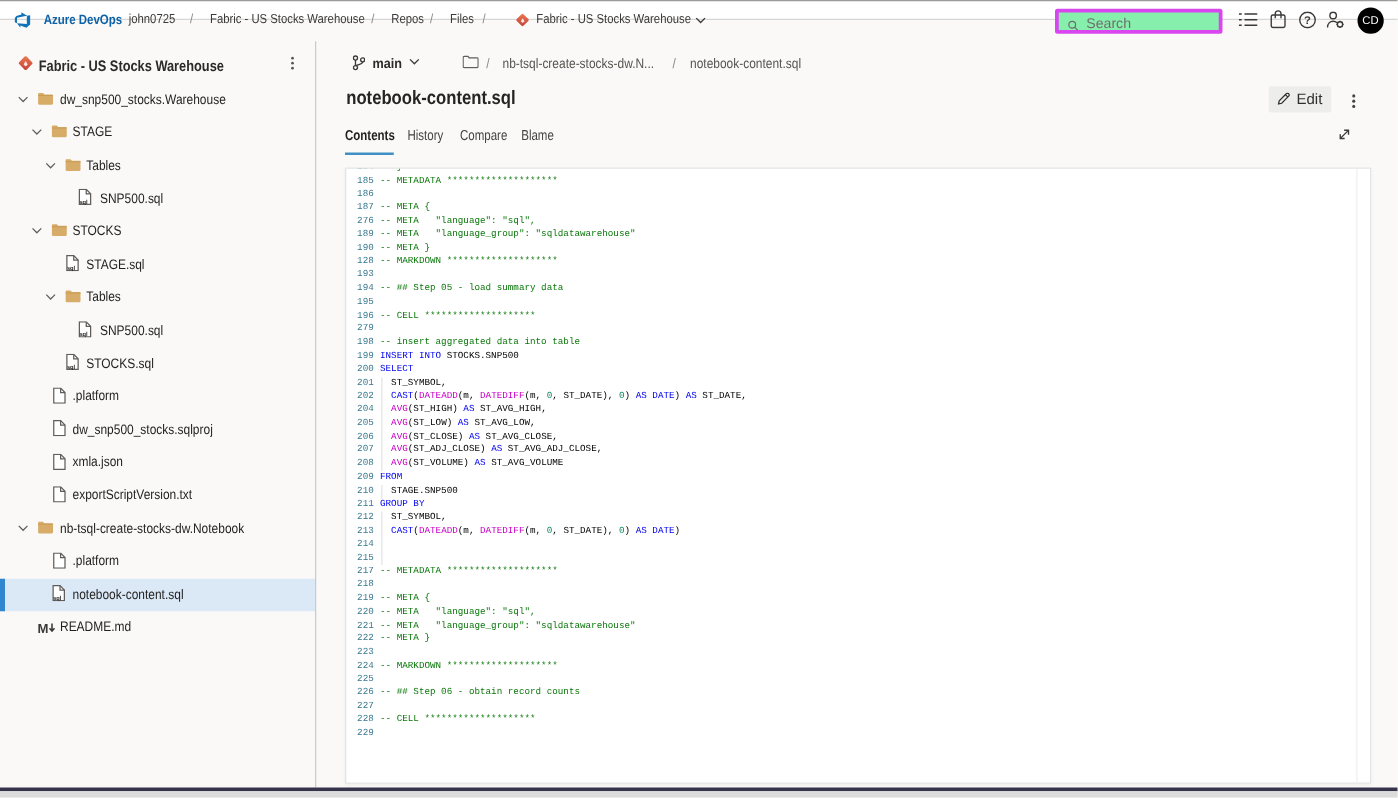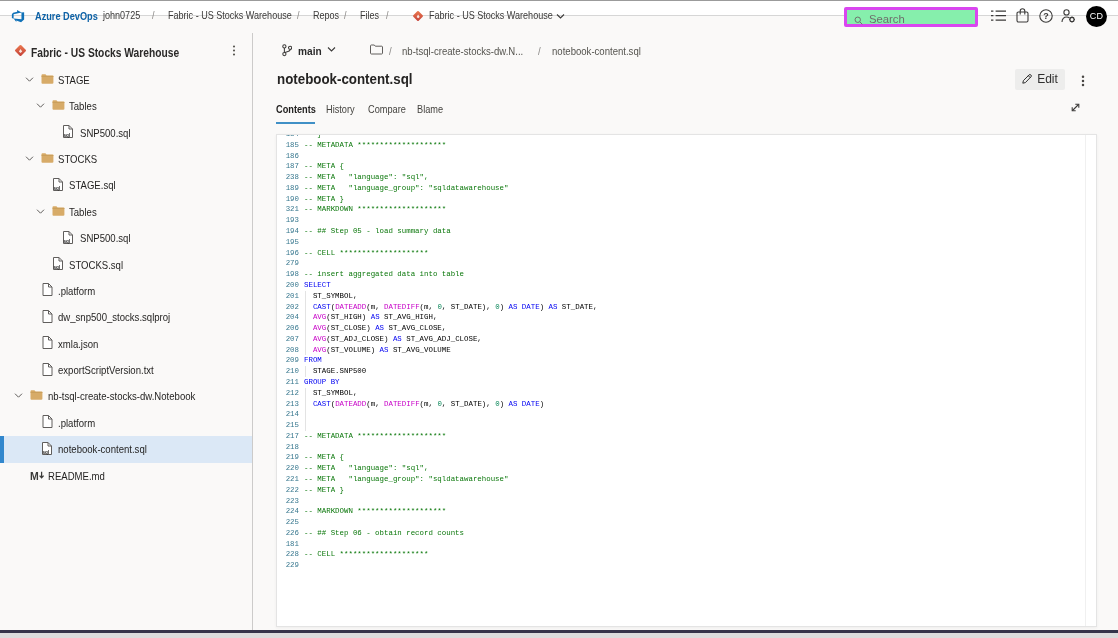--- a/index.html
+++ b/index.html
@@ -123,20 +123,30 @@
     <svg class="abs" style="left:232px;top:3px" width="4" height="11" viewBox="0 0 4 11">
         <g fill="#55534e">
           <circle cx="2" cy="1.5" r="1.05"></circle>
           <circle cx="2" cy="5.5" r="1.05"></circle>
           <circle cx="2" cy="9.5" r="1.05"></circle>
         </g>
       </svg>
   </div>
   <div class="tree" id="tree">
       <div class="row ">
+        <svg class="chev" style="left:14px" width="9" height="9" viewBox="0 0 9 9">
+          <path d="M1 2.7l3.5 3.5L8 2.7" stroke="#605e5c" stroke-width="1" fill="none"></path>
+        </svg>
+        <svg class="ic" style="left:29.5px" width="13" height="12" viewBox="0 0 13 12">
+          <path d="M.5 2.2c0-.5.4-.9.9-.9h3l1.2 1.3h5.9c.5 0 .9.4.9.9v6.3c0 .5-.4.9-.9.9H1.4c-.5 0-.9-.4-.9-.9z" fill="#d7ab68"></path>
+          <path d="M.5 3.8h12v-.9H.5z" fill="#c79d58"></path>
+        </svg>
+        <span class="lbl" style="left:48px">dw_snp500_stocks.Warehouse</span>
+      </div>
+      <div class="row ">
         <svg class="chev" style="left:25px" width="9" height="9" viewBox="0 0 9 9">
           <path d="M1 2.7l3.5 3.5L8 2.7" stroke="#605e5c" stroke-width="1" fill="none"></path>
         </svg>
         <svg class="ic" style="left:40.5px" width="13" height="12" viewBox="0 0 13 12">
           <path d="M.5 2.2c0-.5.4-.9.9-.9h3l1.2 1.3h5.9c.5 0 .9.4.9.9v6.3c0 .5-.4.9-.9.9H1.4c-.5 0-.9-.4-.9-.9z" fill="#d7ab68"></path>
           <path d="M.5 3.8h12v-.9H.5z" fill="#c79d58"></path>
         </svg>
         <span class="lbl" style="left:57.5px">STAGE</span>
       </div>
       <div class="row ">
@@ -309,54 +319,56 @@
       </g>
     </svg>
 </div>
 <div id="panel">
     <div class="sbline"></div>
     <div id="code">
       <div class="ln"><span class="no">184</span><span class="tx"><b class="c">-- }</b></span></div>
       <div class="ln"><span class="no">185</span><span class="tx"><b class="c">-- METADATA ********************</b></span></div>
       <div class="ln"><span class="no">186</span><span class="tx"></span></div>
       <div class="ln"><span class="no">187</span><span class="tx"><b class="c">-- META {</b></span></div>
-      <div class="ln"><span class="no">238</span><span class="tx"><b class="c">-- META   "language": "sql",</b></span></div>
+      <div class="ln"><span class="no">276</span><span class="tx"><b class="c">-- META   "language": "sql",</b></span></div>
       <div class="ln"><span class="no">189</span><span class="tx"><b class="c">-- META   "language_group": "sqldatawarehouse"</b></span></div>
       <div class="ln"><span class="no">190</span><span class="tx"><b class="c">-- META }</b></span></div>
-      <div class="ln"><span class="no">321</span><span class="tx"><b class="c">-- MARKDOWN ********************</b></span></div>
+      <div class="ln"><span class="no">128</span><span class="tx"><b class="c">-- MARKDOWN ********************</b></span></div>
       <div class="ln"><span class="no">193</span><span class="tx"></span></div>
       <div class="ln"><span class="no">194</span><span class="tx"><b class="c">-- ## Step 05 - load summary data</b></span></div>
       <div class="ln"><span class="no">195</span><span class="tx"></span></div>
       <div class="ln"><span class="no">196</span><span class="tx"><b class="c">-- CELL ********************</b></span></div>
       <div class="ln"><span class="no">279</span><span class="tx"></span></div>
       <div class="ln"><span class="no">198</span><span class="tx"><b class="c">-- insert aggregated data into table</b></span></div>
+      <div class="ln"><span class="no">199</span><span class="tx"><b class="k">INSERT INTO</b> STOCKS.SNP500</span></div>
       <div class="ln"><span class="no">200</span><span class="tx"><b class="k">SELECT</b></span></div>
       <div class="ln"><i class="g"></i><span class="no">201</span><span class="tx">  ST_SYMBOL,</span></div>
       <div class="ln"><i class="g"></i><span class="no">202</span><span class="tx">  <b class="k">CAST</b>(<b class="f">DATEADD</b>(m, <b class="f">DATEDIFF</b>(m, <b class="n">0</b>, ST_DATE), <b class="n">0</b>) <b class="k">AS</b> <b class="k">DATE</b>) <b class="k">AS</b> ST_DATE,</span></div>
       <div class="ln"><i class="g"></i><span class="no">204</span><span class="tx">  <b class="f">AVG</b>(ST_HIGH) <b class="k">AS</b> ST_AVG_HIGH,</span></div>
+      <div class="ln"><i class="g"></i><span class="no">205</span><span class="tx">  <b class="f">AVG</b>(ST_LOW) <b class="k">AS</b> ST_AVG_LOW,</span></div>
       <div class="ln"><i class="g"></i><span class="no">206</span><span class="tx">  <b class="f">AVG</b>(ST_CLOSE) <b class="k">AS</b> ST_AVG_CLOSE,</span></div>
       <div class="ln"><i class="g"></i><span class="no">207</span><span class="tx">  <b class="f">AVG</b>(ST_ADJ_CLOSE) <b class="k">AS</b> ST_AVG_ADJ_CLOSE,</span></div>
       <div class="ln"><i class="g"></i><span class="no">208</span><span class="tx">  <b class="f">AVG</b>(ST_VOLUME) <b class="k">AS</b> ST_AVG_VOLUME</span></div>
       <div class="ln"><span class="no">209</span><span class="tx"><b class="k">FROM</b></span></div>
       <div class="ln"><i class="g"></i><span class="no">210</span><span class="tx">  STAGE.SNP500</span></div>
       <div class="ln"><span class="no">211</span><span class="tx"><b class="k">GROUP BY</b></span></div>
       <div class="ln"><i class="g"></i><span class="no">212</span><span class="tx">  ST_SYMBOL,</span></div>
       <div class="ln"><i class="g"></i><span class="no">213</span><span class="tx">  <b class="k">CAST</b>(<b class="f">DATEADD</b>(m, <b class="f">DATEDIFF</b>(m, <b class="n">0</b>, ST_DATE), <b class="n">0</b>) <b class="k">AS</b> <b class="k">DATE</b>)</span></div>
       <div class="ln"><i class="g"></i><span class="no">214</span><span class="tx"></span></div>
       <div class="ln"><i class="g"></i><span class="no">215</span><span class="tx"></span></div>
       <div class="ln"><span class="no">217</span><span class="tx"><b class="c">-- METADATA ********************</b></span></div>
       <div class="ln"><span class="no">218</span><span class="tx"></span></div>
       <div class="ln"><span class="no">219</span><span class="tx"><b class="c">-- META {</b></span></div>
       <div class="ln"><span class="no">220</span><span class="tx"><b class="c">-- META   "language": "sql",</b></span></div>
       <div class="ln"><span class="no">221</span><span class="tx"><b class="c">-- META   "language_group": "sqldatawarehouse"</b></span></div>
       <div class="ln"><span class="no">222</span><span class="tx"><b class="c">-- META }</b></span></div>
       <div class="ln"><span class="no">223</span><span class="tx"></span></div>
       <div class="ln"><span class="no">224</span><span class="tx"><b class="c">-- MARKDOWN ********************</b></span></div>
       <div class="ln"><span class="no">225</span><span class="tx"></span></div>
       <div class="ln"><span class="no">226</span><span class="tx"><b class="c">-- ## Step 06 - obtain record counts</b></span></div>
-      <div class="ln"><span class="no">181</span><span class="tx"></span></div>
+      <div class="ln"><span class="no">227</span><span class="tx"></span></div>
       <div class="ln"><span class="no">228</span><span class="tx"><b class="c">-- CELL ********************</b></span></div>
       <div class="ln"><span class="no">229</span><span class="tx"></span></div>
     </div>
   </div>
 
 <div id="botline"></div>
 <div id="botunder"></div>
 
 </body></html>

